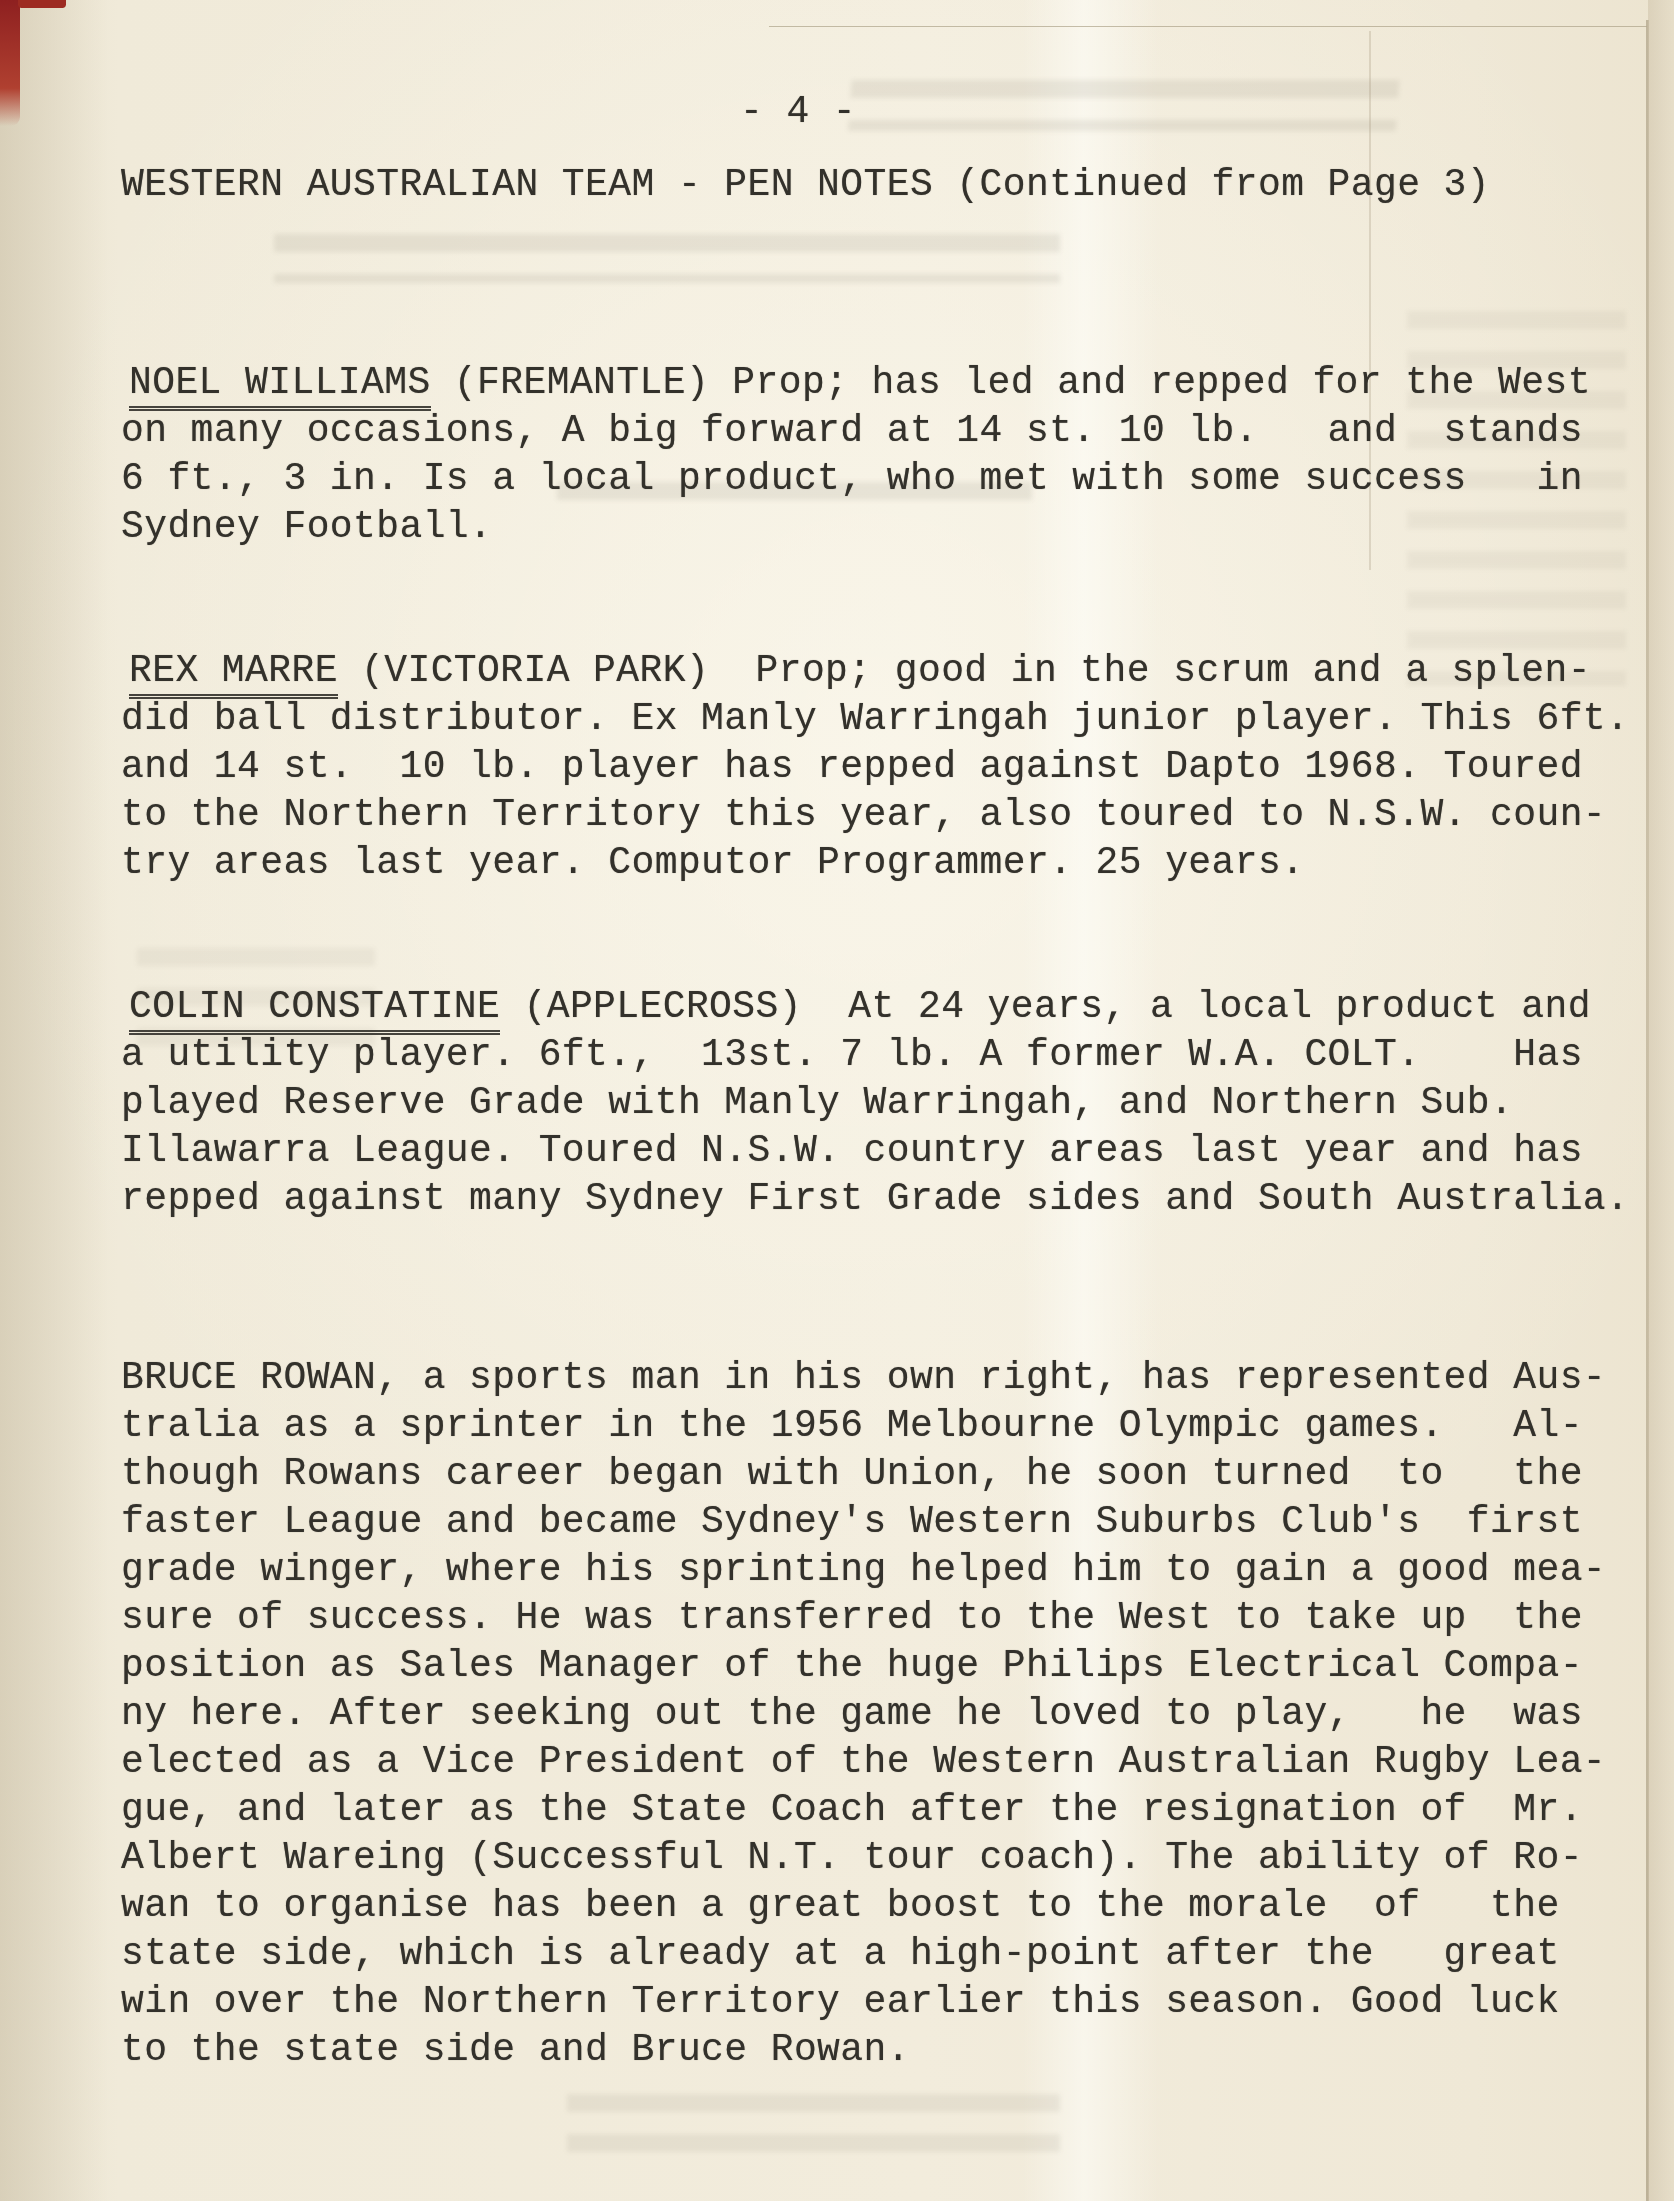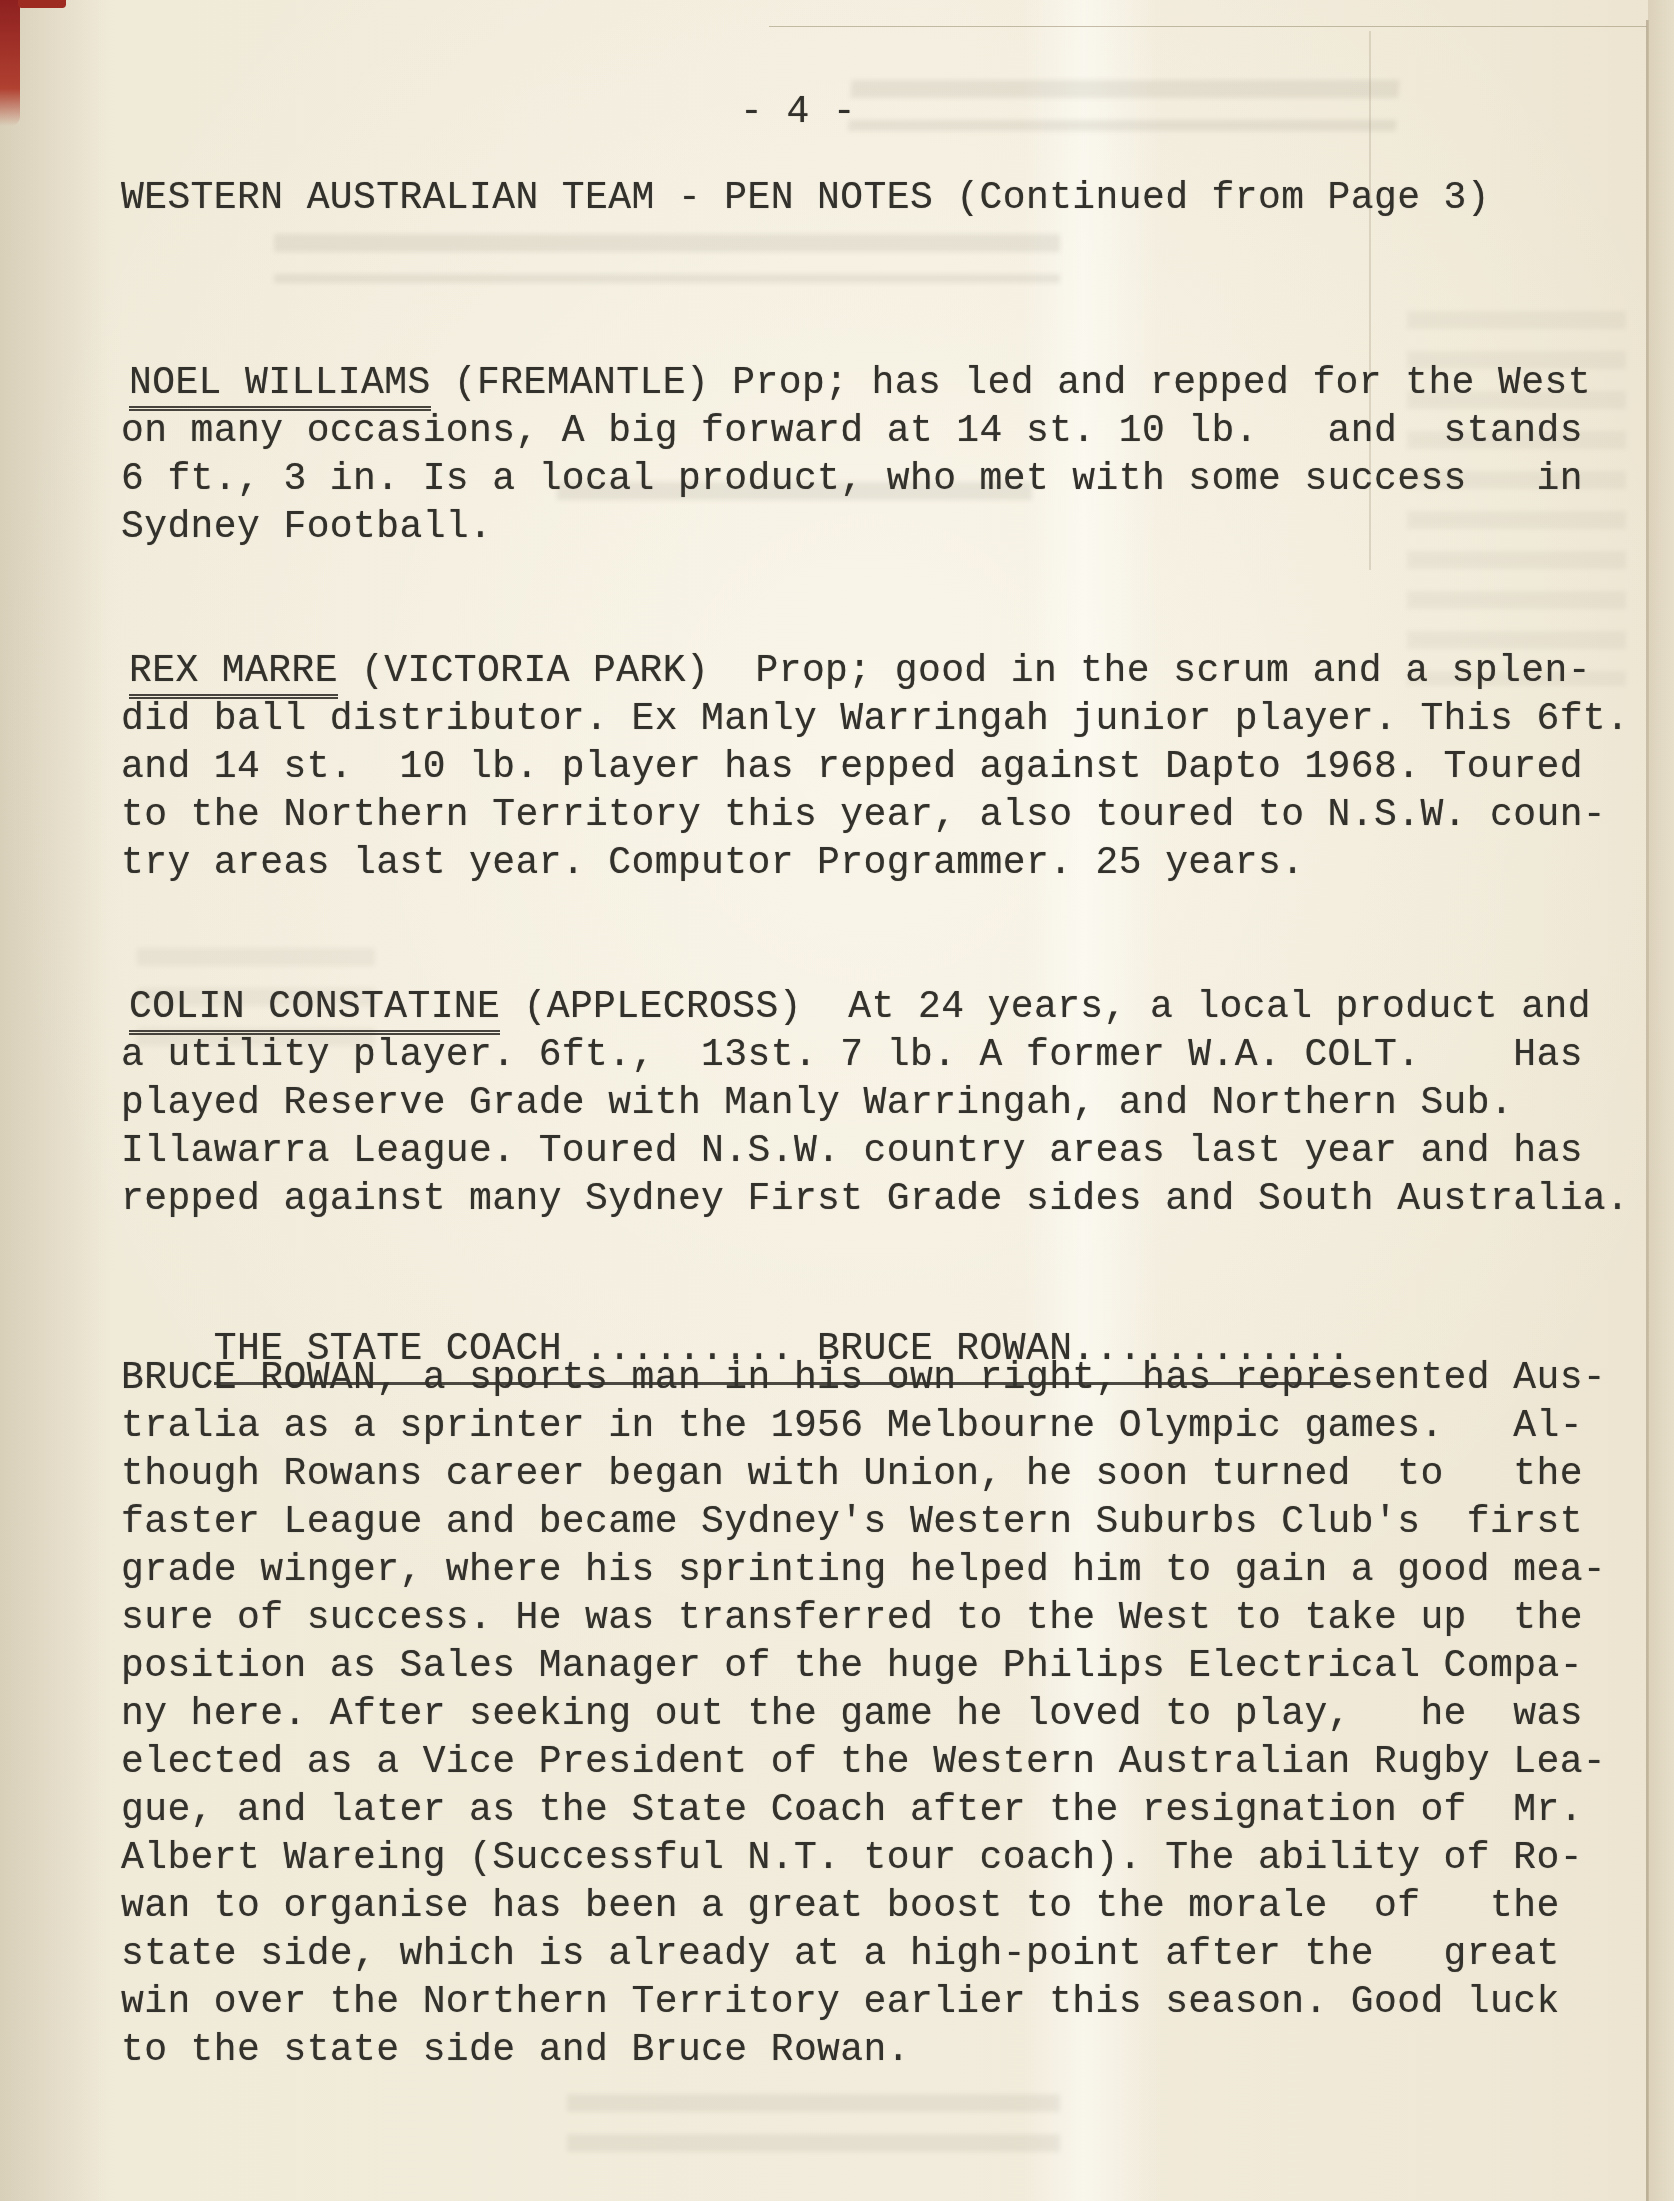--- a/index.html
+++ b/index.html
@@ -47,21 +47,21 @@
   .tw{
     position:absolute;
     font-size:38px;
     line-height:48px;
     letter-spacing:0.4px;
     white-space:pre;
     color:#33312b;
     text-shadow:0 0 0.9px rgba(46,44,38,0.55);
   }
   .pageno{top:88px;left:740px;}
-  .title{top:174px;left:121px;}
+  .title{top:161px;left:121px;}
   .notes{top:263px;left:121px;}
   .para{white-space:pre;}
   .phead{
     border-bottom:5.5px double rgba(51,49,43,0.9);
     padding-bottom:1.8px;
     margin-left:8px;
   }
   .coach-head-wrap{top:1277px;left:121px;}
   .coach-head{
     display:inline-block;
@@ -104,23 +104,20 @@
 and 14 st.  10 lb. player has repped against Dapto 1968. Toured
 to the Northern Territory this year, also toured to N.S.W. coun-
 try areas last year. Computor Programmer. 25 years.</span></div>
     <div class="para"><span class="phead">COLIN CONSTATINE</span><span> (APPLECROSS)  At 24 years, a local product and
 a utility player. 6ft.,  13st. 7 lb. A former W.A. COLT.    Has
 played Reserve Grade with Manly Warringah, and Northern Sub.
 Illawarra League. Toured N.S.W. country areas last year and has
 repped against many Sydney First Grade sides and South Australia.</span></div>
   </div>
 
-  <div class="tw coach-head-wrap">
-    <span class="coach-head">THE STATE COACH ......... BRUCE ROWAN............</span>
-  </div>
 
   <div class="tw coach-body">BRUCE ROWAN, a sports man in his own right, has represented Aus-
 tralia as a sprinter in the 1956 Melbourne Olympic games.   Al-
 though Rowans career began with Union, he soon turned  to   the
 faster League and became Sydney's Western Suburbs Club's  first
 grade winger, where his sprinting helped him to gain a good mea-
 sure of success. He was transferred to the West to take up  the
 position as Sales Manager of the huge Philips Electrical Compa-
 ny here. After seeking out the game he loved to play,   he  was
 elected as a Vice President of the Western Australian Rugby Lea-

